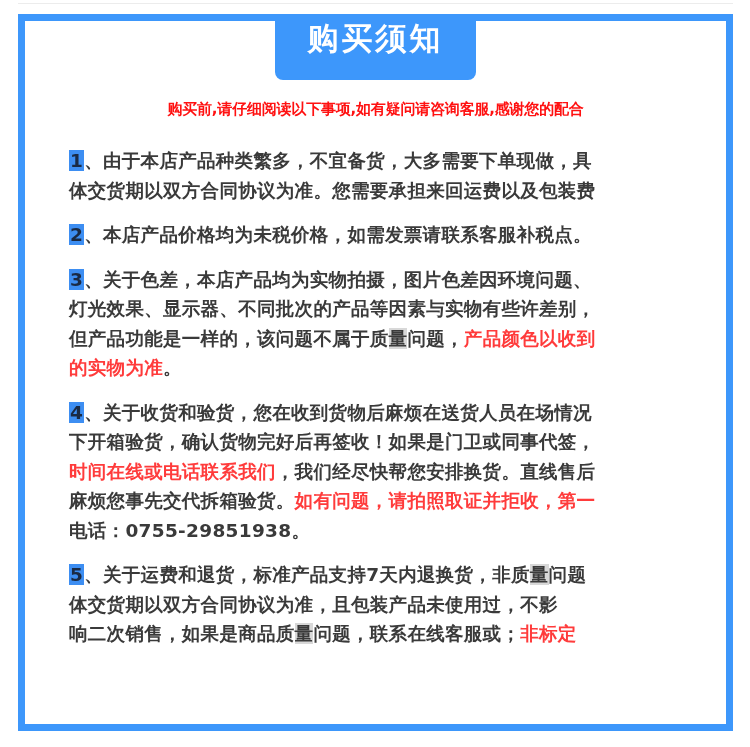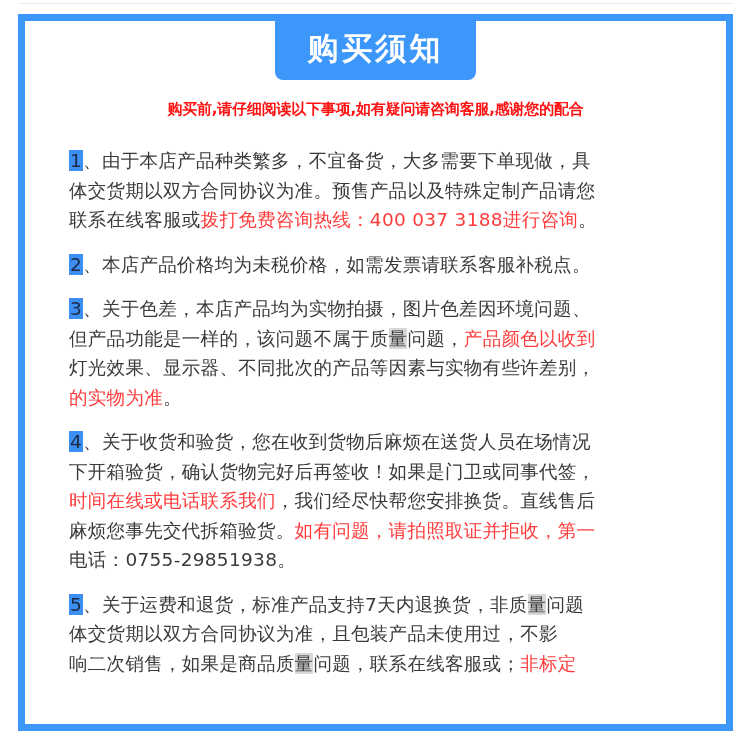--- a/index.html
+++ b/index.html
@@ -33,21 +33,21 @@
   }
   .title-tab {
     position: absolute;
     left: 250px;
     top: -7px;
     width: 201px;
     height: 66px;
     background: #3d97fb;
     border-radius: 0 0 8px 8px;
     display: flex;
-    align-items: center;
+    align-items: flex-start;
     justify-content: center;
   }
   .title-tab span {
     color: #ffffff;
     font-size: 31px;
     font-weight: bold;
     letter-spacing: 3px;
     padding-top: 4px;
   }
   .subtitle {
@@ -59,20 +59,21 @@
     color: #ff1111;
     font-size: 15px;
     font-weight: bold;
     letter-spacing: -0.2px;
   }
   .notes {
     position: absolute;
     left: 44px;
     top: 125px;
     width: 620px;
+    font-weight: bold;
   }
   .note {
     margin-bottom: 15px;
   }
   .line {
     height: 29.5px;
     line-height: 29.5px;
     font-size: 18.5px;
     color: #3a3a3a;
     white-space: nowrap;
@@ -99,30 +100,29 @@
 <div class="top-rule"></div>
 
 <div class="frame">
   <div class="title-tab">
     <span>购买须知</span>
   </div>
   <div class="subtitle">购买前,请仔细阅读以下事项,如有疑问请咨询客服,感谢您的配合</div>
   <div class="notes" id="notes">
       <div class="note">
         <div class="line"><span class="num">1</span><span>、由于本店产品种类繁多，不宜备货，大多需要下单现做，具</span></div>
-        <div class="line"><span>体交货期以双方合同协议为准。预售产品以及特殊定制产品请您</span></div>
-        <div class="line"><span>联系在线客服或</span><span class="red">拨打免费咨询热线：400 037 3188进行咨询</span><span>。</span></div>
+        <div class="line"><span>体交货期以双方合同协议为准。您需要承担来回运费以及包装费</span></div>
       </div>
       <div class="note">
         <div class="line"><span class="num">2</span><span>、本店产品价格均为未税价格，如需发票请联系客服补税点。</span></div>
       </div>
       <div class="note">
         <div class="line"><span class="num">3</span><span>、关于色差，本店产品均为实物拍摄，图片色差因环境问题、</span></div>
+        <div class="line"><span>灯光效果、显示器、不同批次的产品等因素与实物有些许差别，</span></div>
         <div class="line"><span>但产品功能是一样的，该问题不属于质</span><span class="hl">量</span><span>问题，</span><span class="red">产品颜色以收到</span></div>
-        <div class="line"><span>灯光效果、显示器、不同批次的产品等因素与实物有些许差别，</span></div>
         <div class="line"><span class="red">的实物为准</span><span>。</span></div>
       </div>
       <div class="note">
         <div class="line"><span class="num">4</span><span>、关于收货和验货，您在收到货物后麻烦在送货人员在场情况</span></div>
         <div class="line"><span>下开箱验货，确认货物完好后再签收！如果是门卫或同事代签，</span></div>
         <div class="line"><span class="red">时间在线或电话联系我们</span><span>，我们经尽快帮您安排换货。直线售后</span></div>
         <div class="line"><span>麻烦您事先交代拆箱验货。</span><span class="red">如有问题，请拍照取证并拒收，第一</span></div>
         <div class="line"><span>电话：0755-29851938。</span></div>
       </div>
       <div class="note">

